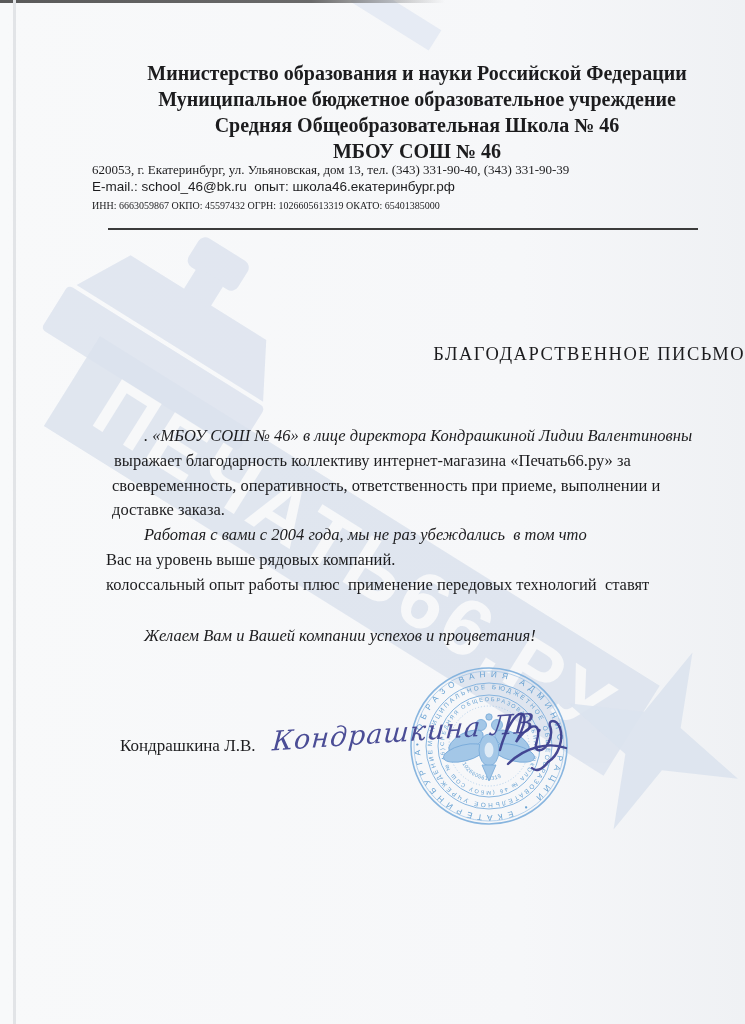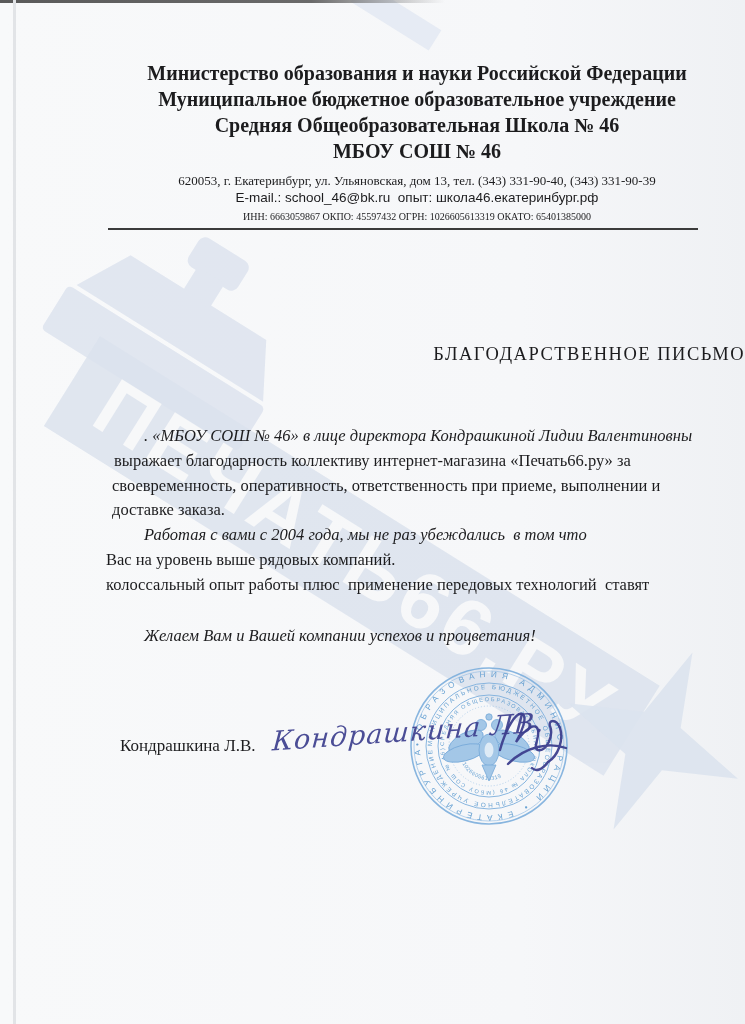--- a/index.html
+++ b/index.html
@@ -24,21 +24,21 @@
   }
   .wm-band span{
     font-family:"Liberation Sans", sans-serif;font-weight:bold;
     font-size:80px;letter-spacing:5px;color:#f7f8f9;
     padding-left:36px;white-space:nowrap;line-height:106px;
   }
   .wm-scrap{left:350px;top:4px;width:92px;height:24px;background:#e6ebf4;transform:rotate(32deg);}
   
   .letterhead{position:absolute;left:92px;top:60px;width:650px;text-align:center;
     font-weight:bold;font-size:20px;line-height:26px;z-index:1;}
-  .contact{position:absolute;left:92px;top:173px;width:650px;text-align:center;z-index:1;}
+  .contact{position:absolute;left:92px;top:162px;width:650px;text-align:left;z-index:1;}
   .contact .addr{font-size:13px;line-height:16px;white-space:pre-wrap;}
   .contact .mail{font-family:"Liberation Sans", sans-serif;font-size:13.5px;line-height:18px;white-space:pre-wrap;}
   .contact .ids{font-size:10px;line-height:19px;white-space:pre-wrap;}
   .rule{position:absolute;left:108px;top:228px;width:590px;height:2px;background:#3b3b3b;z-index:1;}
   
   .title{position:absolute;left:75px;top:344px;width:670px;text-align:right;
     font-size:18.5px;letter-spacing:1.5px;z-index:1;}
   .body{position:absolute;left:106px;top:424px;width:616px;font-size:16.5px;line-height:24.8px;z-index:1;}
   .bl{white-space:pre-wrap;}
   .ind{padding-left:38px;font-style:italic;}

